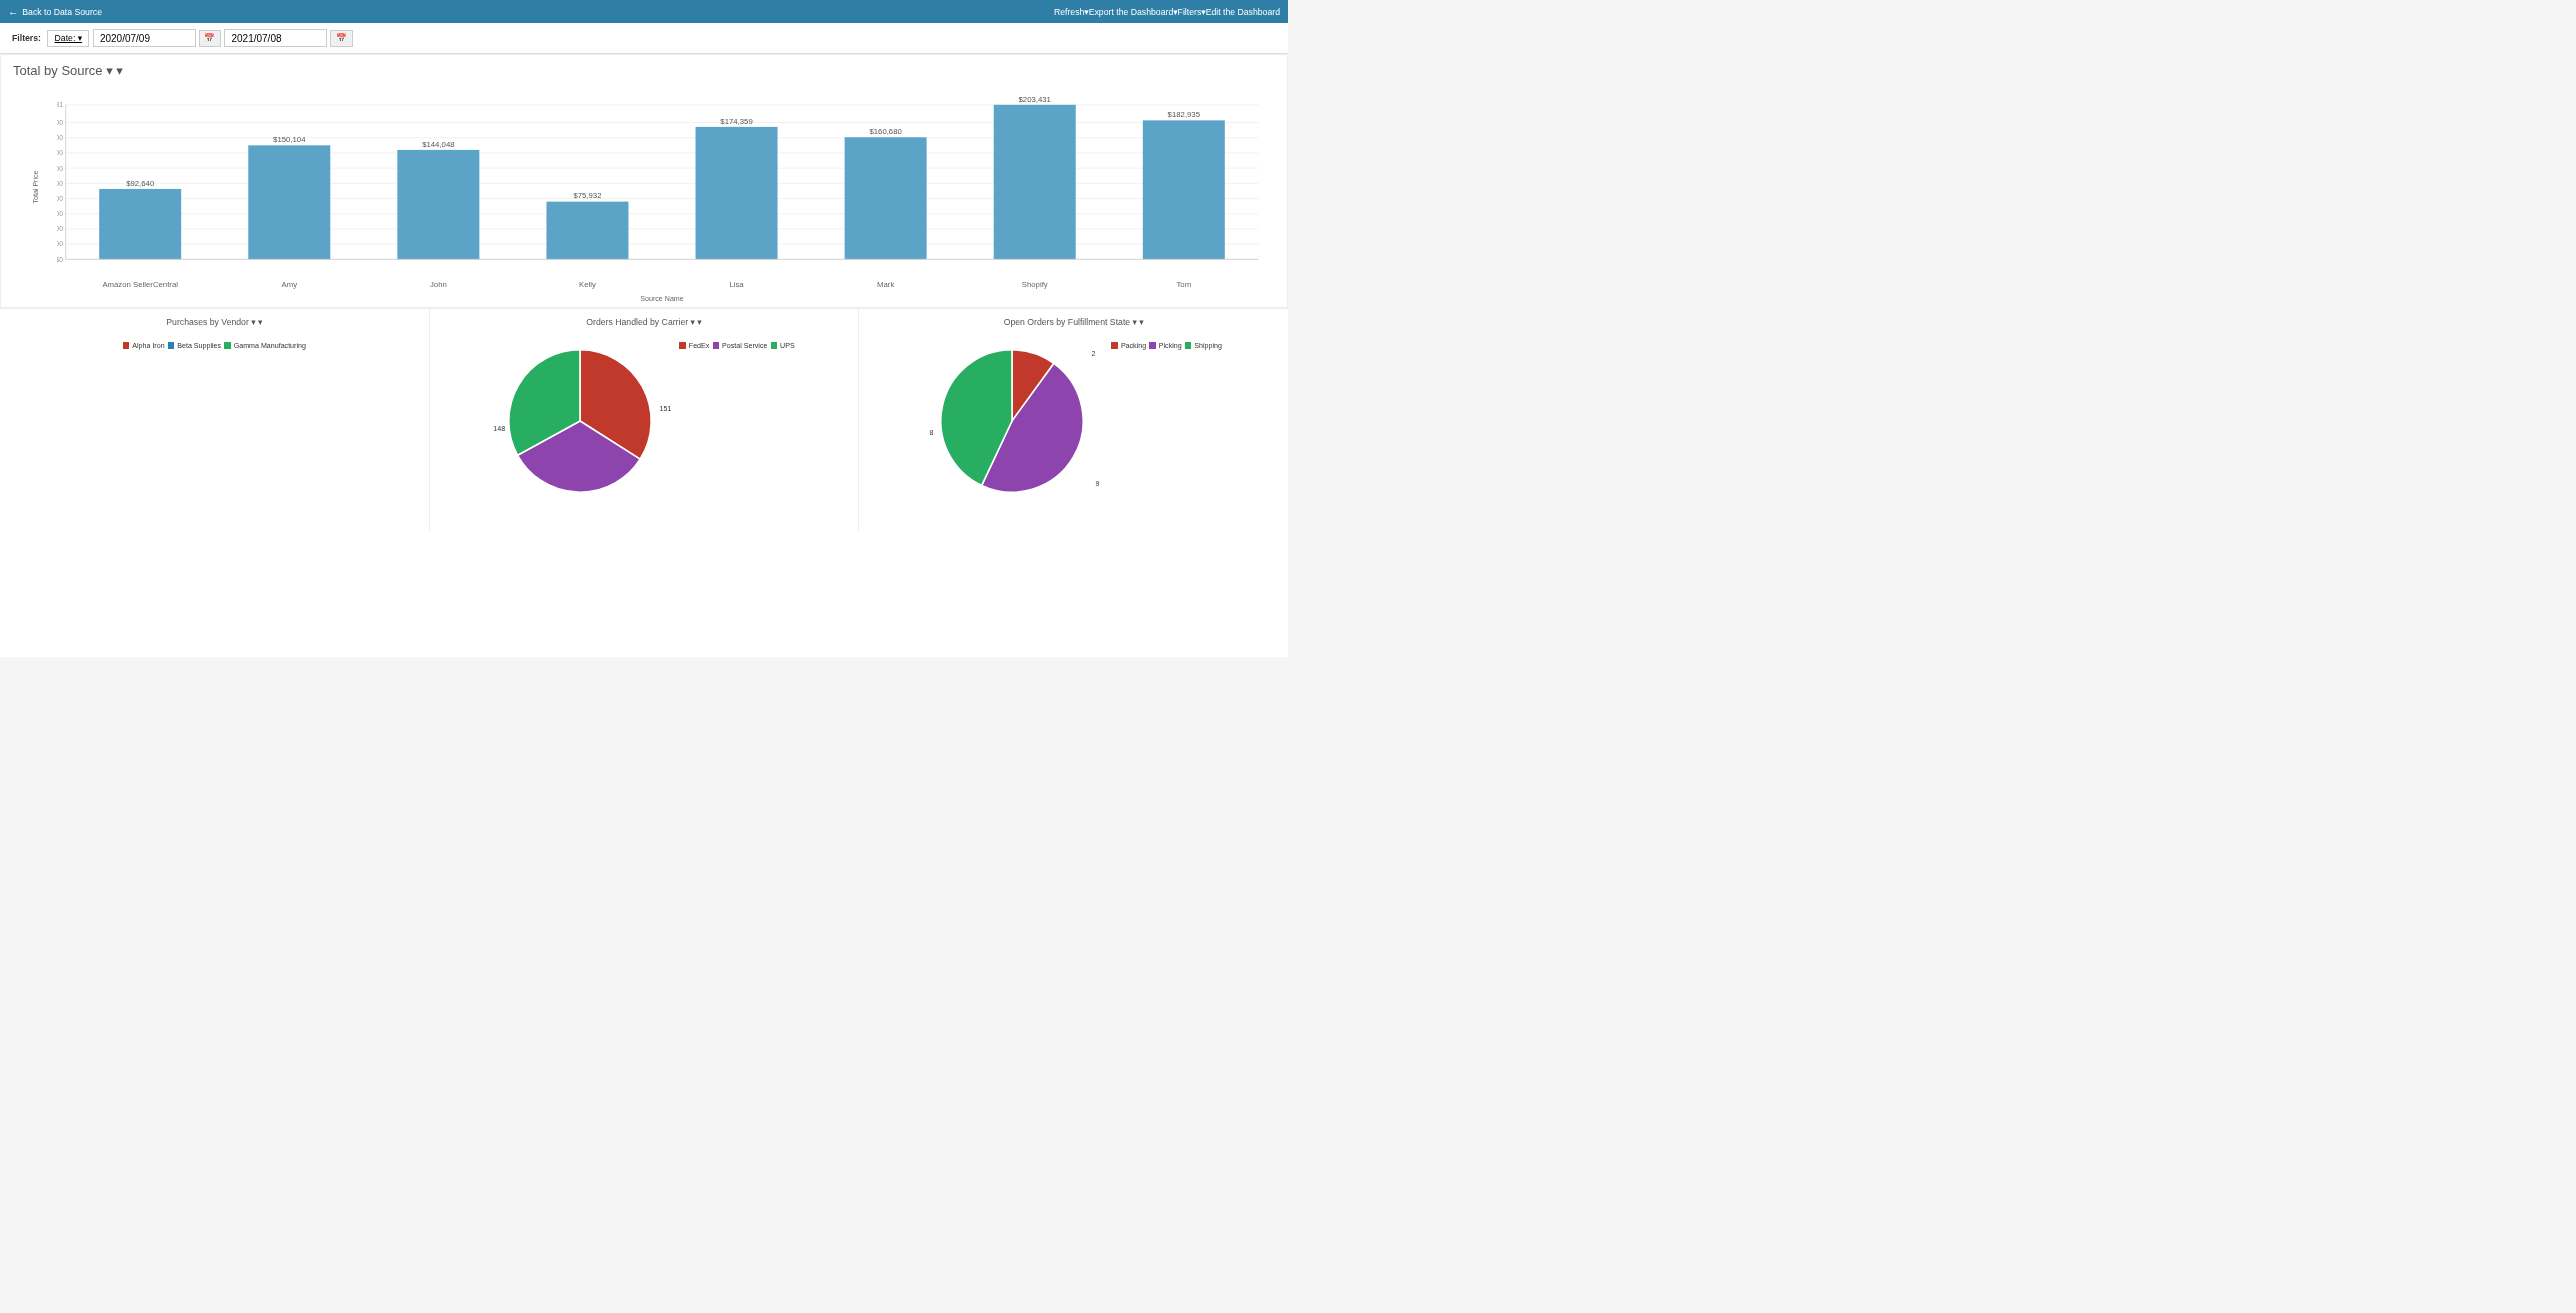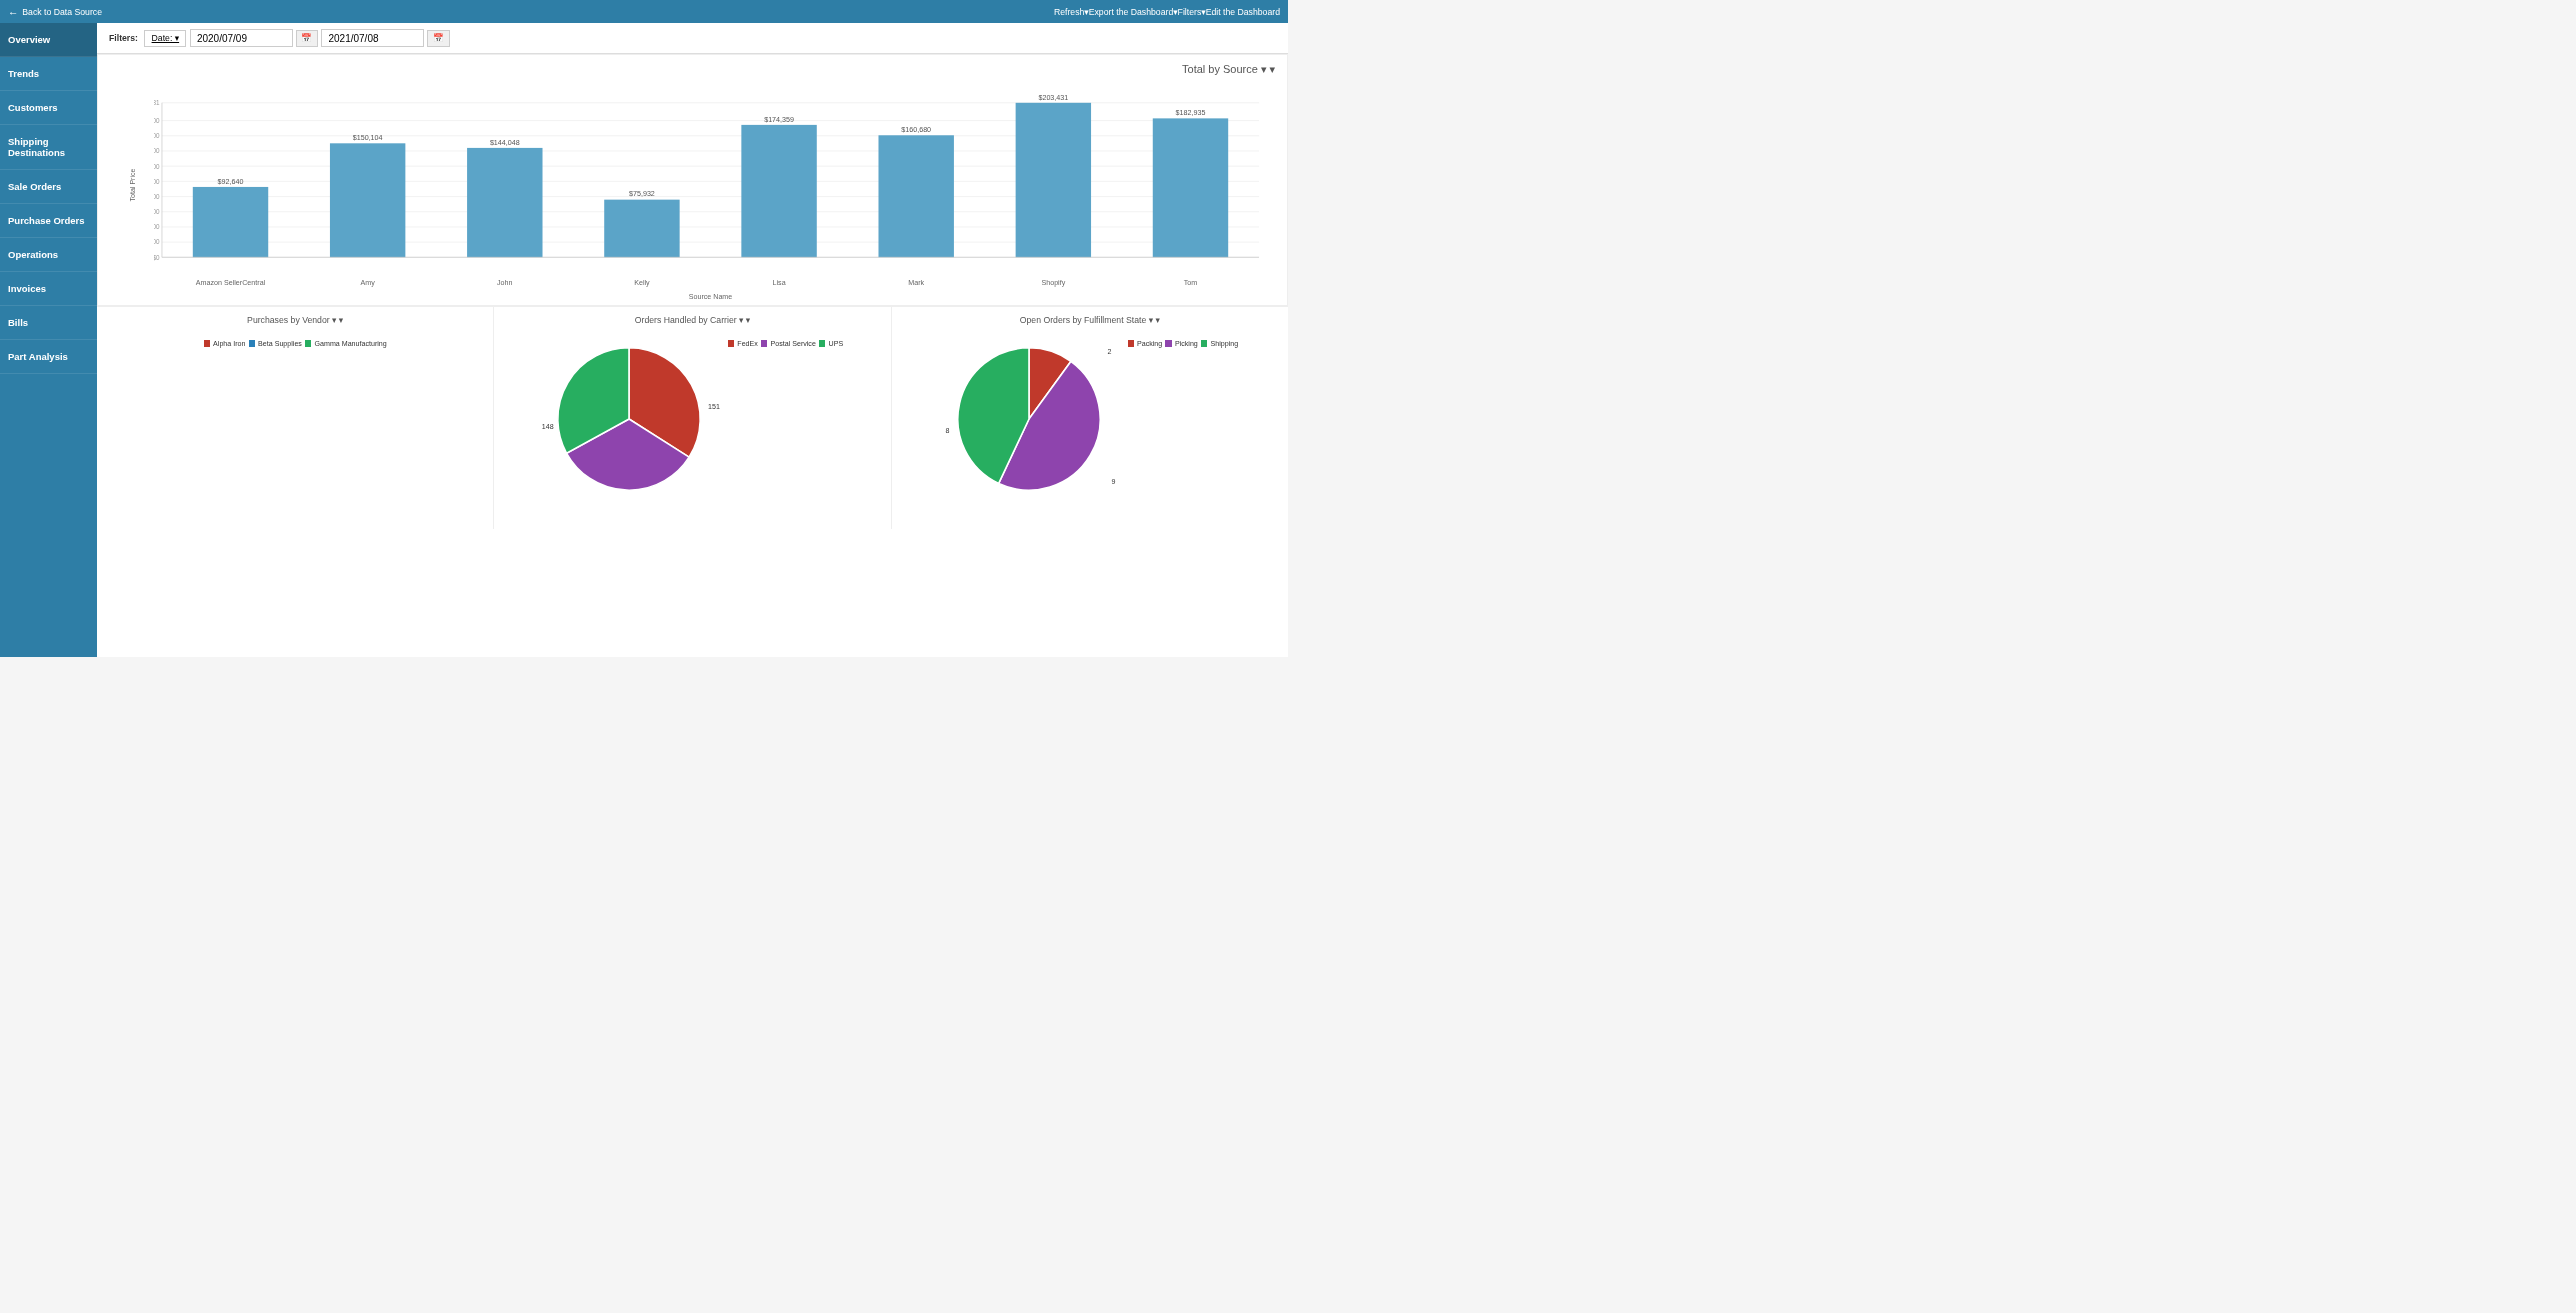--- a/index.html
+++ b/index.html
@@ -99,22 +99,22 @@
     .kpi-label { font-size: 8px; color: #666; margin-top: 1.6px; }
 
     
     .bar-chart-section {
       background: white;
       border: 0.8px solid #eee;
       margin: 0;
       padding: 8px 12px 4px;
     }
     .chart-title {
-      text-align: right;
-      font-size: 11px;
+      text-align: left;
+      font-size: 13px;
       color: #555;
       margin-bottom: 6.3px;
       cursor: pointer;
     }
     .chart-title::after { content: ' ▾'; }
 
     
     .bottom-charts {
       display: flex;
       gap: 0;
@@ -174,32 +174,20 @@
   <div class="top-bar-right">
     <span>Refresh▾</span>
     <span>Export the Dashboard▾</span>
     <span>Filters▾</span>
     <span>Edit the Dashboard</span>
   </div>
 </div>
 
 <div class="main-layout">
 
-  <div class="sidebar">
-    <div class="sidebar-item active">Overview</div>
-    <div class="sidebar-item">Trends</div>
-    <div class="sidebar-item">Customers</div>
-    <div class="sidebar-item">Shipping Destinations</div>
-    <div class="sidebar-item">Sale Orders</div>
-    <div class="sidebar-item">Purchase Orders</div>
-    <div class="sidebar-item">Operations</div>
-    <div class="sidebar-item">Invoices</div>
-    <div class="sidebar-item">Bills</div>
-    <div class="sidebar-item">Part Analysis</div>
-  </div>
 
   <div class="content">
 
     <div class="filters-bar">
       <span class="filters-label">Filters:</span>
       <div class="filter-control">
         <div class="filter-dropdown">
           <span>Date: ▾</span>
         </div>
         <input class="date-input" type="text" value="2020/07/09" style="">

